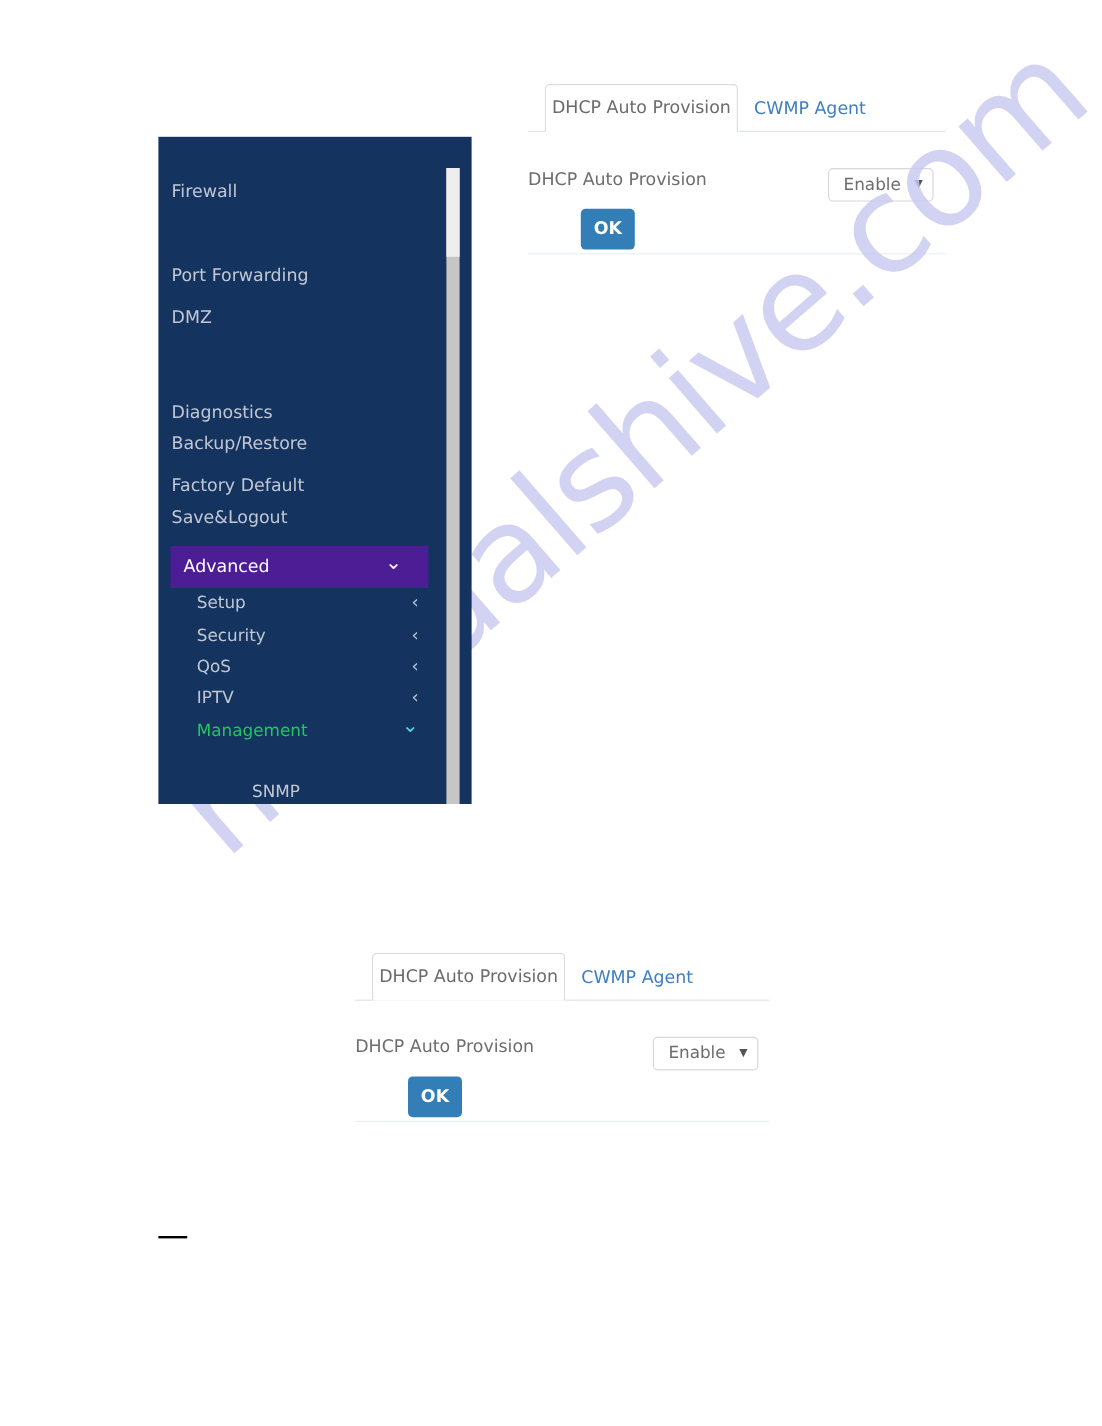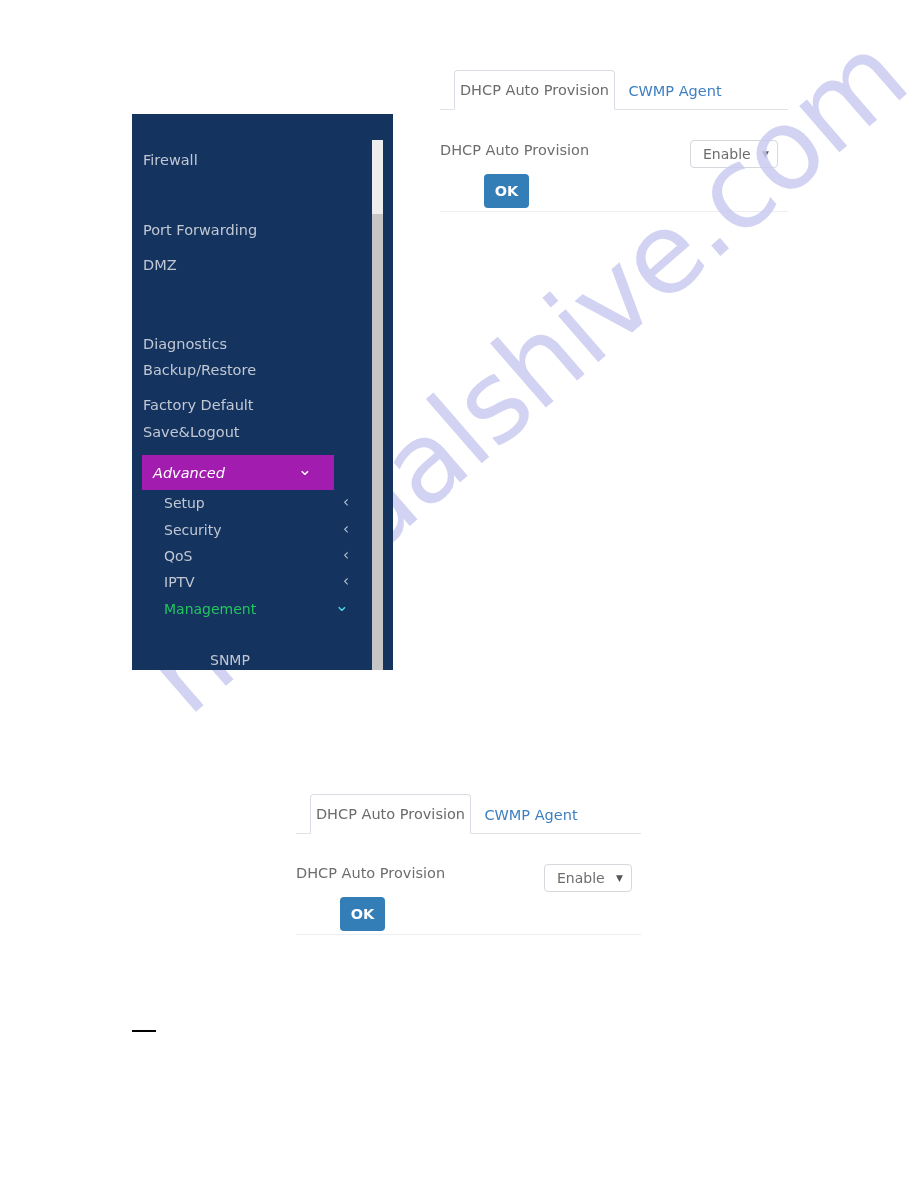--- a/index.html
+++ b/index.html
@@ -62,25 +62,24 @@
     align-items: center;
     font-size: 14.5px;
     color: #c8ced8;
     padding-left: 11px;
     white-space: nowrap;
   }
 
   .nav-item.top-level { padding-left: 11px; }
 
   .nav-item.active {
-    background: #a21caf;
+    background: #4c1d95;
     color: #ffffff;
-    width: 192px;
+    width: 215px;
     left: 10px;
-    font-style: italic;
   }
   .nav-item.active .nav-label { color: #ffffff; }
 
   .nav-item.sub {
     padding-left: 32px;
     font-size: 14px;
   }
   .nav-item.sub2 {
     padding-left: 78px;
     font-size: 14px;

